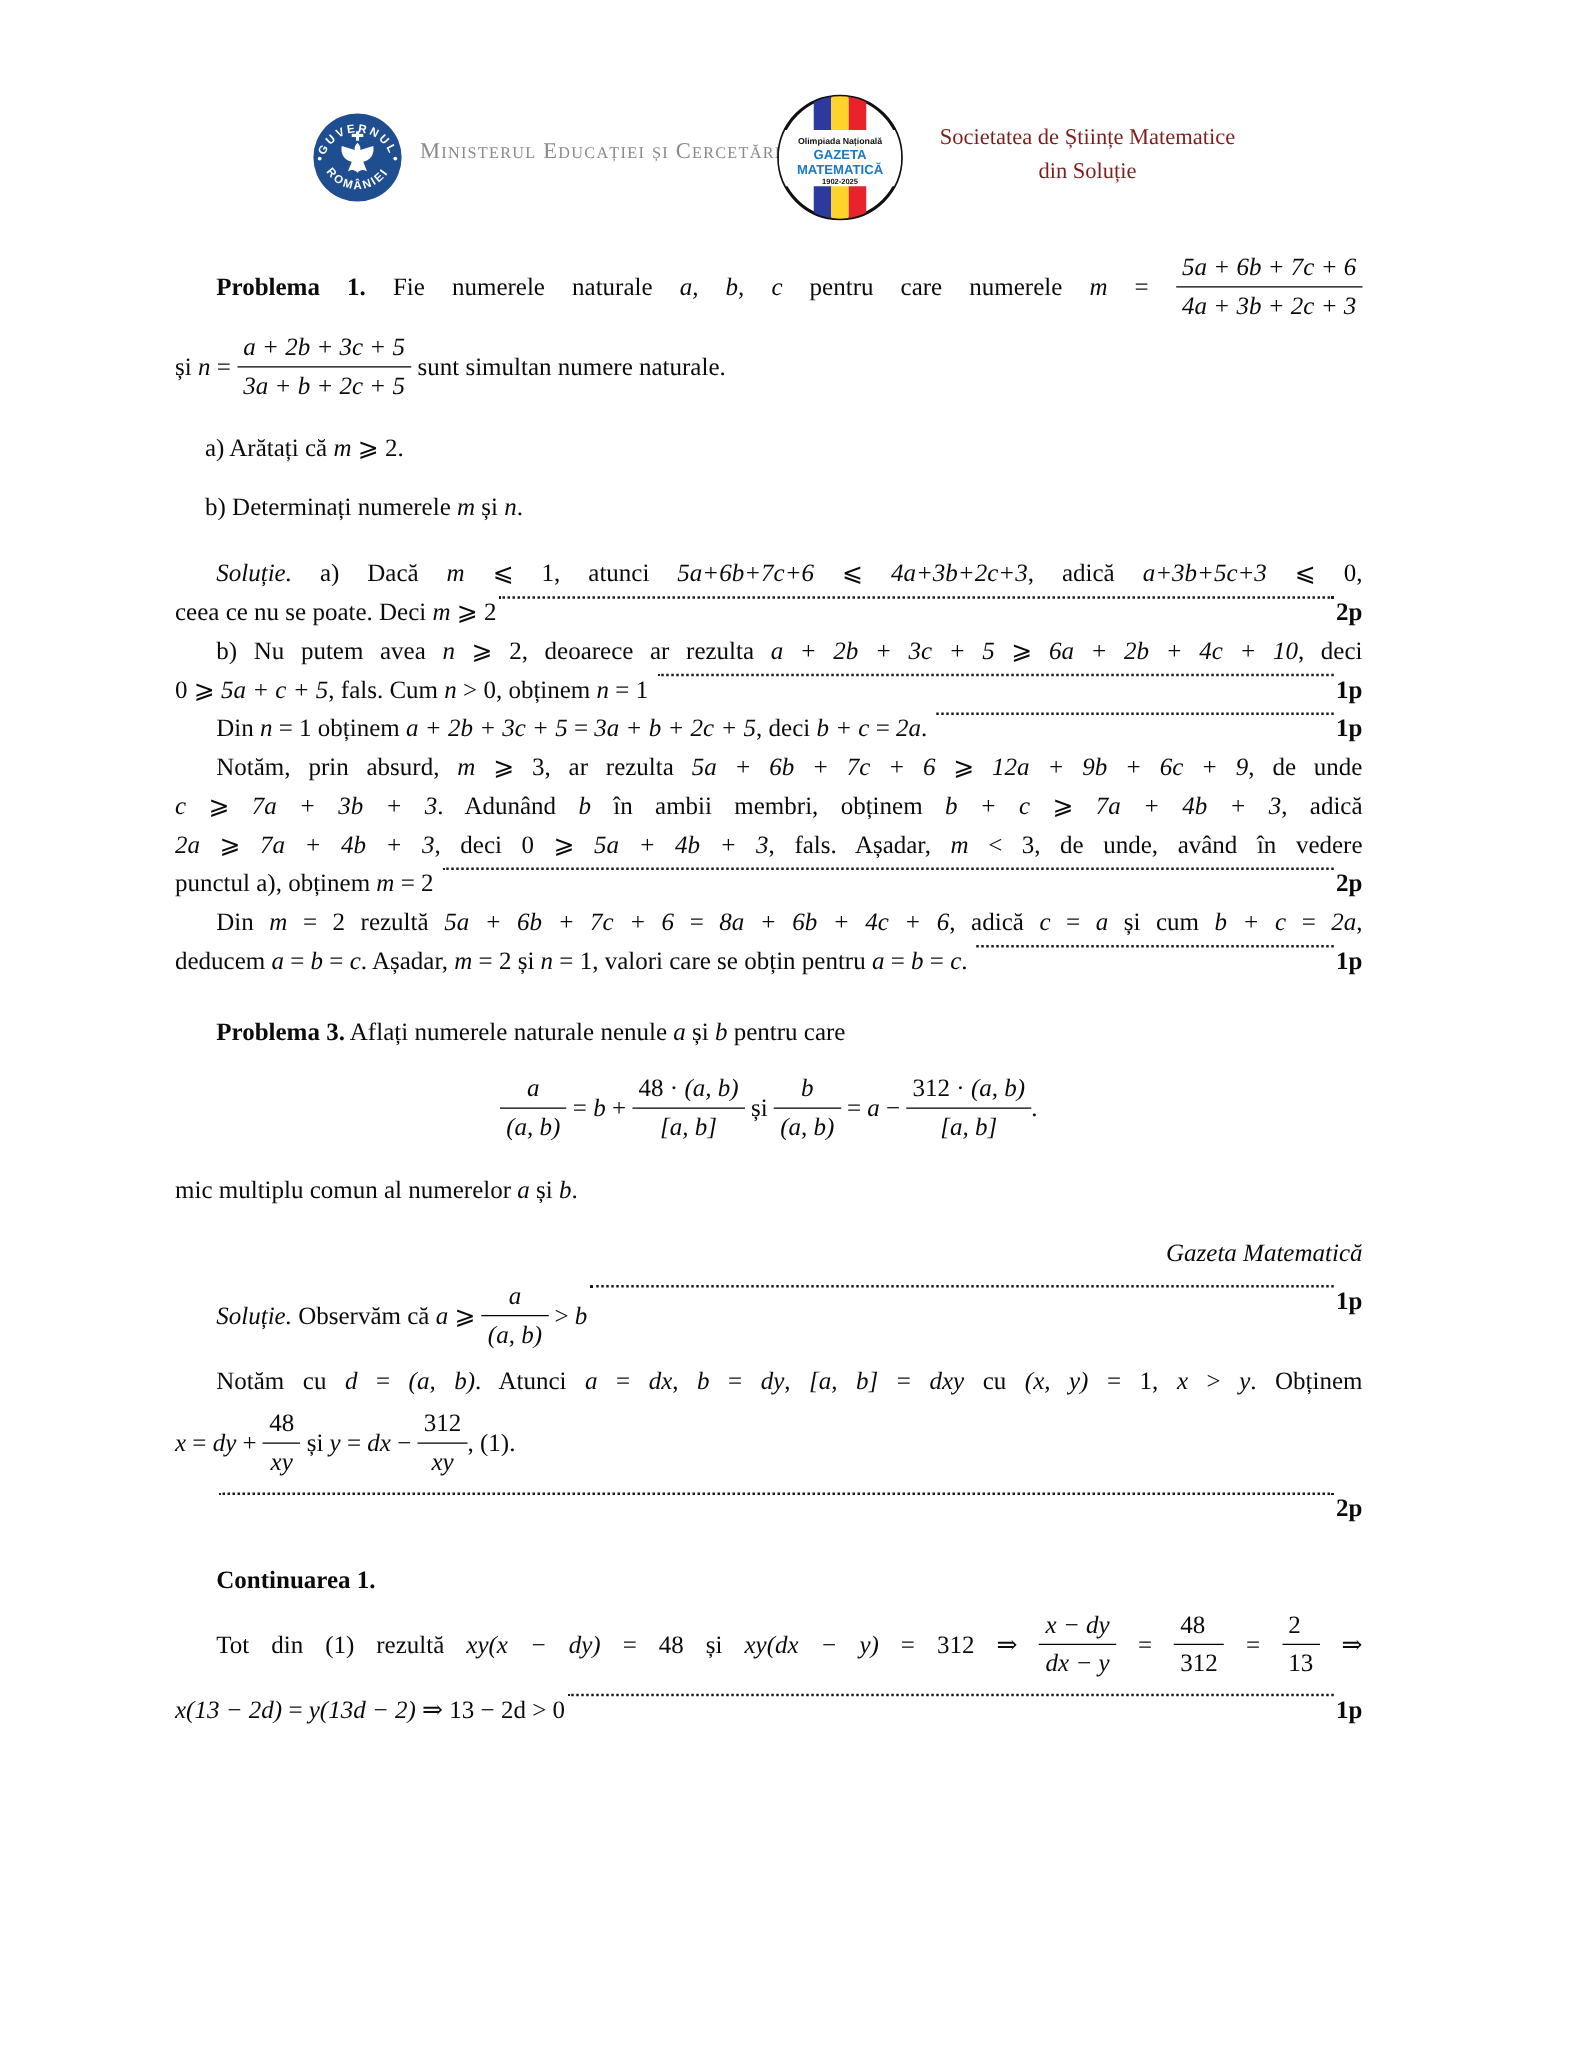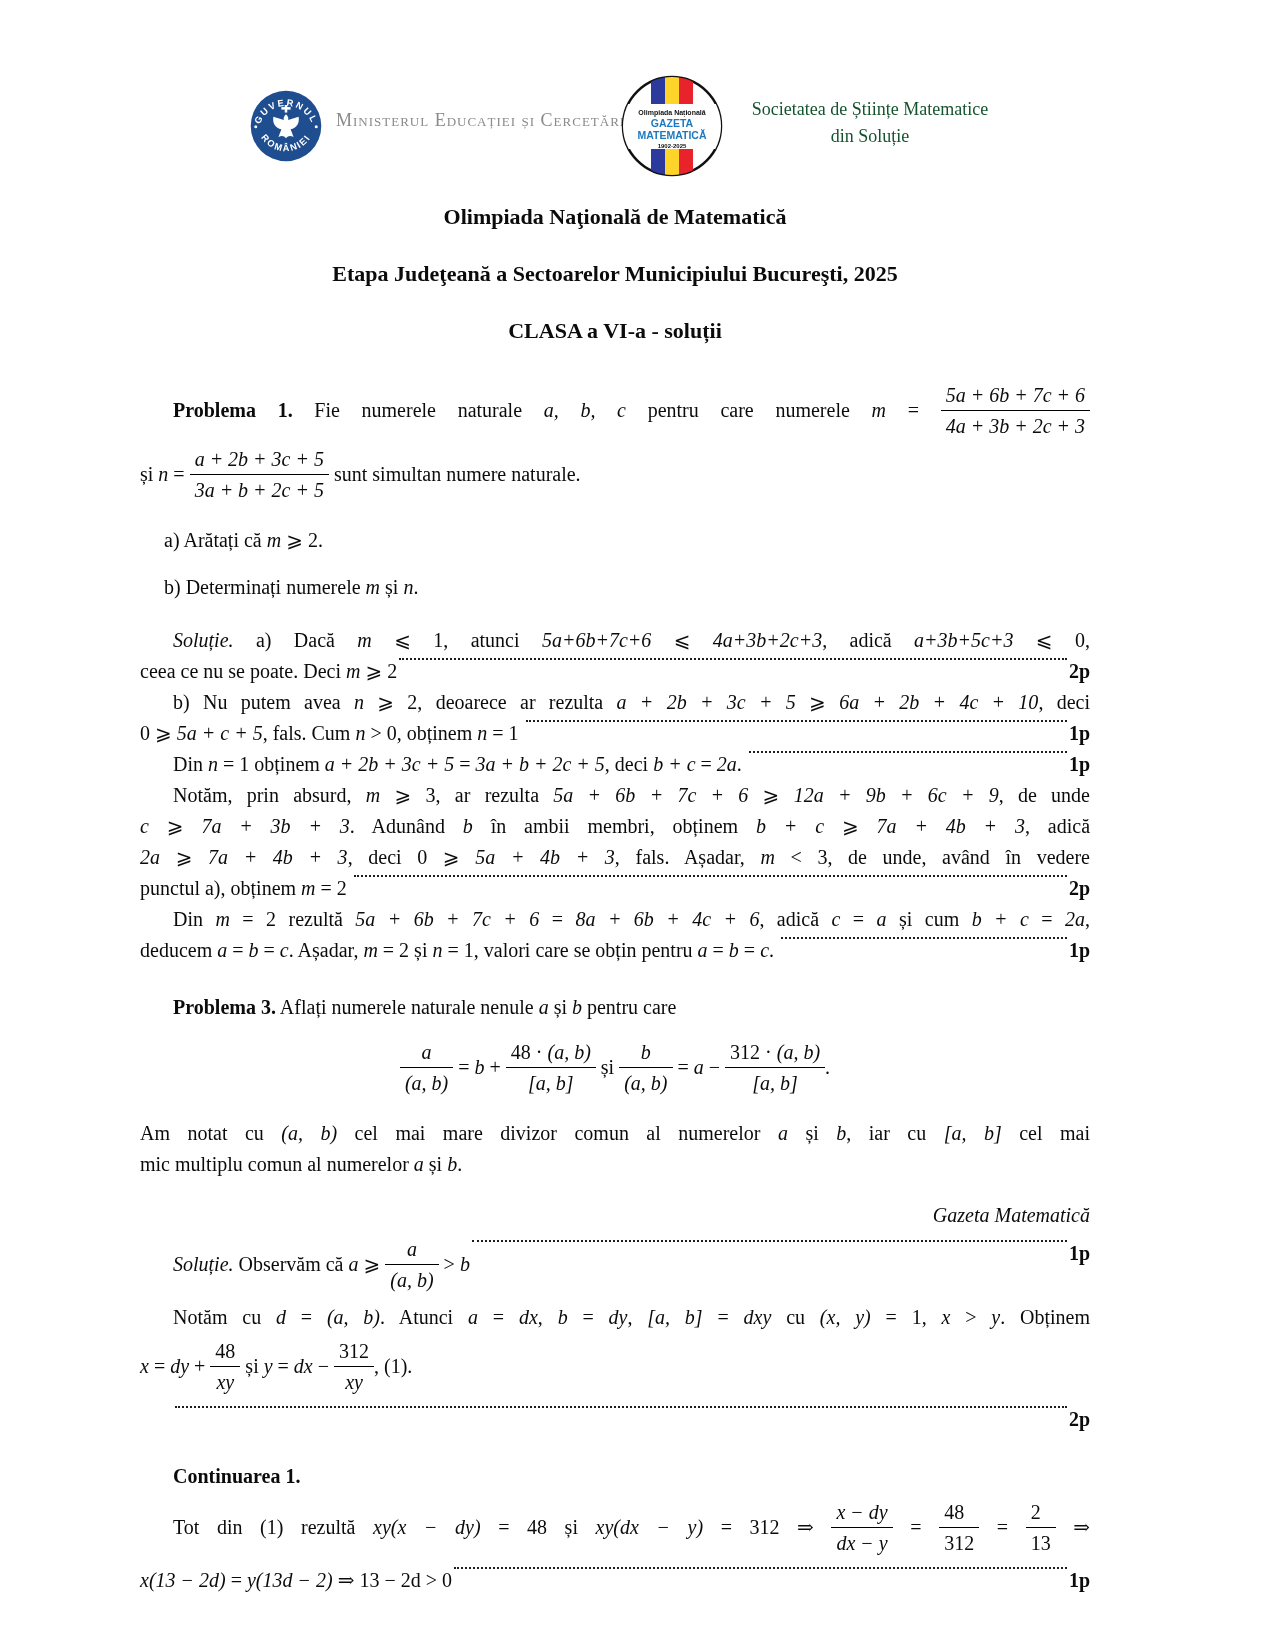--- a/index.html
+++ b/index.html
@@ -13,21 +13,21 @@
   
   .hdr{position:relative;height:112px;}
   .govlogo{position:absolute;left:104px;top:0;width:84px;height:84px;}
   .ministry{
     position:absolute;left:196px;top:26px;width:470px;
     font-variant:small-caps;letter-spacing:1px;color:#8a8a8a;font-size:18px;
   }
   .gazlogo{position:absolute;left:480px;top:-10px;width:104px;height:104px;}
   .society{
     position:absolute;left:600px;top:12px;width:260px;text-align:center;
-    font-size:18px;line-height:1.5;color:#14532d;
+    font-size:18px;line-height:1.5;color:#7f1d1d;
   }
 
   
   .titles{margin:8px 0 40px;}
   .titles .tl{text-align:center;font-weight:bold;font-size:22px;margin-bottom:31px;}
   .titles .tl:last-child{margin-bottom:0;}
 
   
   .line{line-height:31px;}
   .mi{font-style:italic;}
@@ -108,25 +108,20 @@
         <text x="0" y="21.5" font-size="6" fill="#111">1902-2025</text>
       </g>
     </svg>
 
     <div class="society">
       <div>Societatea de Științe Matematice</div>
       <div>din Soluție</div>
     </div>
   </header>
 
-  <div class="titles">
-    <div class="tl">Olimpiada Naţională de Matematică</div>
-    <div class="tl">Etapa Judeţeană a Sectoarelor Municipiului Bucureşti, 2025</div>
-    <div class="tl">CLASA a VI-a - soluții</div>
-  </div>
 
   <main>
     <div class="blk b-p1intro">
         <div class="line ind just tall"><span class="bd">Problema 1.</span><span class=""> Fie numerele naturale </span><span class="mi">a, b, c</span><span class=""> pentru care numerele </span><span class="mi">m</span><span class=""> = </span><span class="frac"><span class="fn"><span class="mi">5a + 6b + 7c + 6</span></span><span class="fd"><span class="mi">4a + 3b + 2c + 3</span></span></span></div>
         <div class="line tall"><span class="">și </span><span class="mi">n</span><span class=""> = </span><span class="frac"><span class="fn"><span class="mi">a + 2b + 3c + 5</span></span><span class="fd"><span class="mi">3a + b + 2c + 5</span></span></span><span class=""> sunt simultan numere naturale.</span></div>
       </div>
     <div class="blk b-items">
         <div class="line item"><span class="">a) Arătați că </span><span class="mi">m</span><span class=""> ⩾ 2.</span></div>
         <div class="line item"><span class="">b) Determinați numerele </span><span class="mi">m</span><span class=""> și </span><span class="mi">n</span><span class="">.</span></div>
       </div>
@@ -163,21 +158,20 @@
           <span class="pts">1p</span>
         </div>
       </div>
     <div class="blk b-p2intro">
         <div class="line ind"><span class="bd">Problema 3.</span><span class=""> Aflați numerele naturale nenule </span><span class="mi">a</span><span class=""> și </span><span class="mi">b</span><span class=""> pentru care</span></div>
       </div>
     <div class="blk b-p2eq">
         <div class="line ctr tall"><span class="frac"><span class="fn"><span class="mi">a</span></span><span class="fd"><span class="mi">(a, b)</span></span></span><span class=""> = </span><span class="mi">b</span><span class=""> + </span><span class="frac"><span class="fn"><span class="">48 · </span><span class="mi">(a, b)</span></span><span class="fd"><span class="mi">[a, b]</span></span></span><span class="">    și    </span><span class="frac"><span class="fn"><span class="mi">b</span></span><span class="fd"><span class="mi">(a, b)</span></span></span><span class=""> = </span><span class="mi">a</span><span class=""> − </span><span class="frac"><span class="fn"><span class="">312 · </span><span class="mi">(a, b)</span></span><span class="fd"><span class="mi">[a, b]</span></span></span><span class="">.</span></div>
       </div>
     <div class="blk b-note">
-        <div class="line just"><span class="">Am notat cu </span><span class="mi">(a, b)</span><span class=""> cel mai mare divizor comun al numerelor </span><span class="mi">a</span><span class=""> și </span><span class="mi">b</span><span class="">, iar cu </span><span class="mi">[a, b]</span><span class=""> cel mai</span></div>
         <div class="line"><span class="">mic multiplu comun al numerelor </span><span class="mi">a</span><span class=""> și </span><span class="mi">b</span><span class="">.</span></div>
       </div>
     <div class="blk b-src">
         <div class="line rgt"><span class="mi">Gazeta Matematică</span></div>
       </div>
     <div class="blk b-sol2">
         <div class="line ind tall lead">
           <span class="ltx"><span class="mi">Soluție.</span><span class=""> Observăm că </span><span class="mi">a</span><span class=""> ⩾ </span><span class="frac"><span class="fn"><span class="mi">a</span></span><span class="fd"><span class="mi">(a, b)</span></span></span><span class=""> &gt; </span><span class="mi">b</span></span>
           <span class="dots"></span>
           <span class="pts">1p</span>

